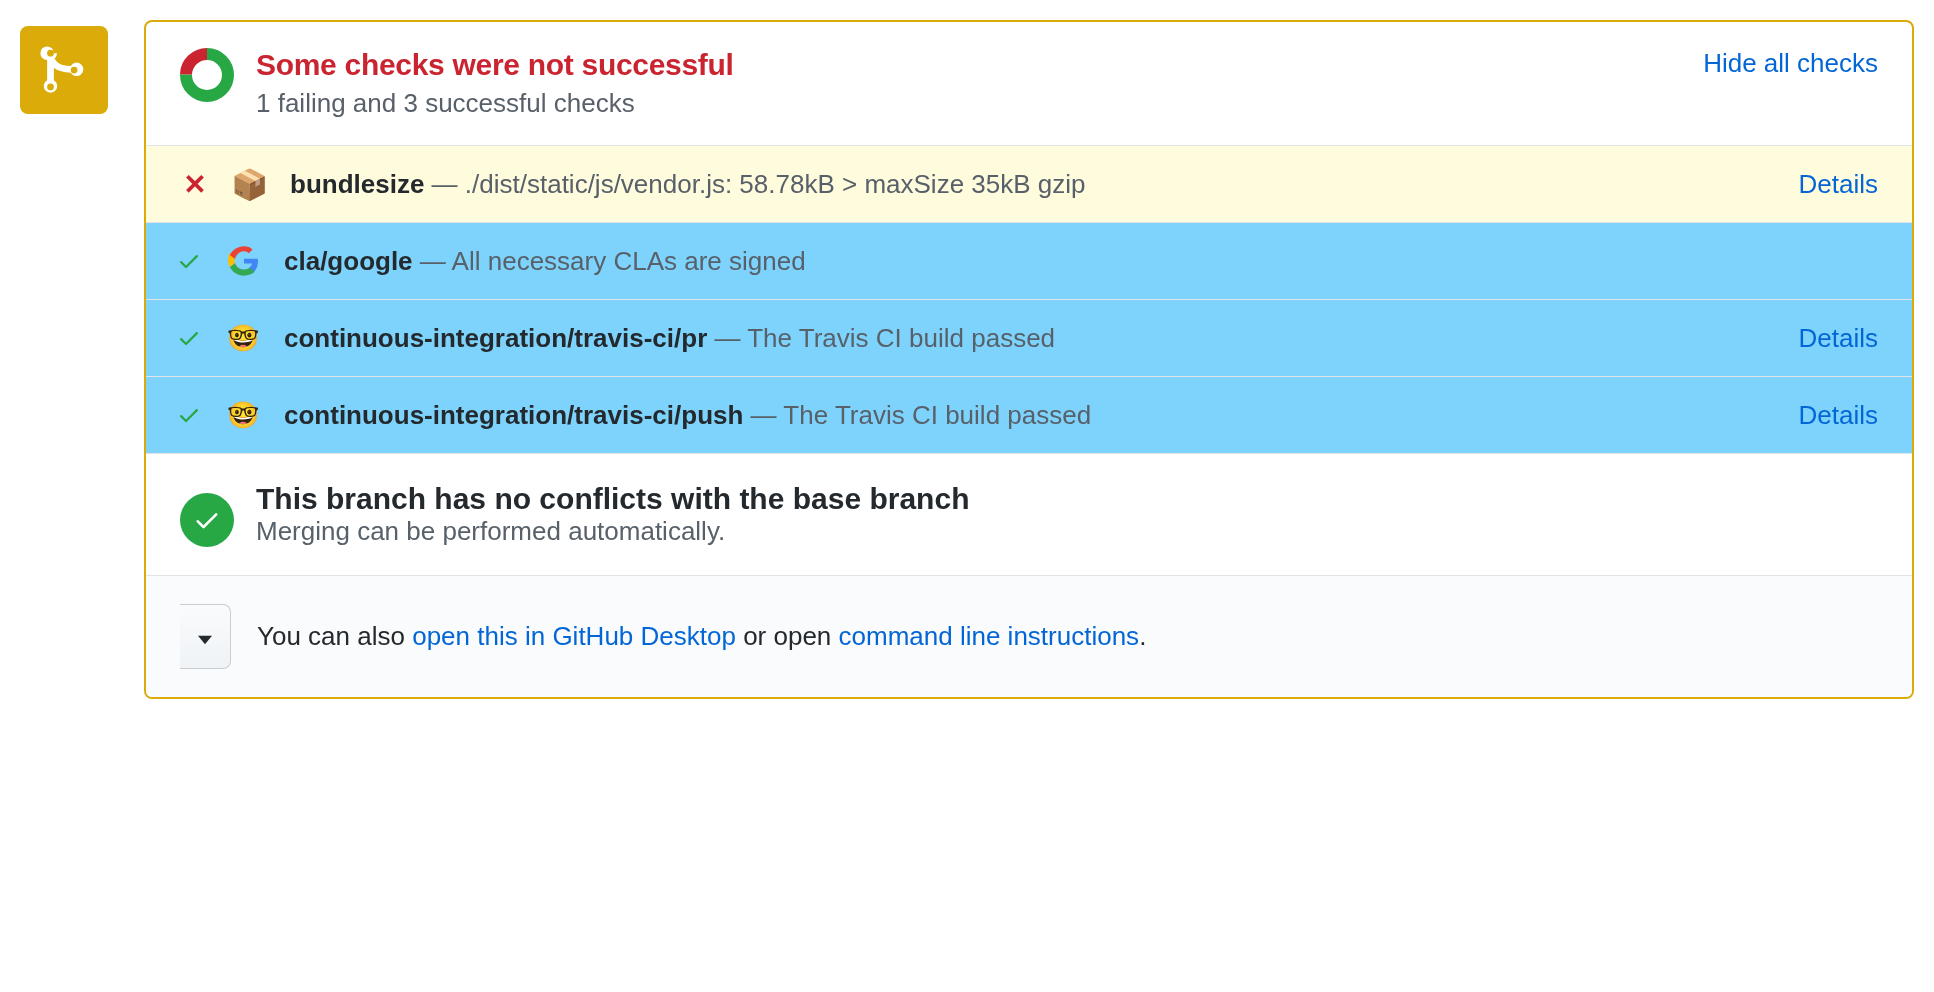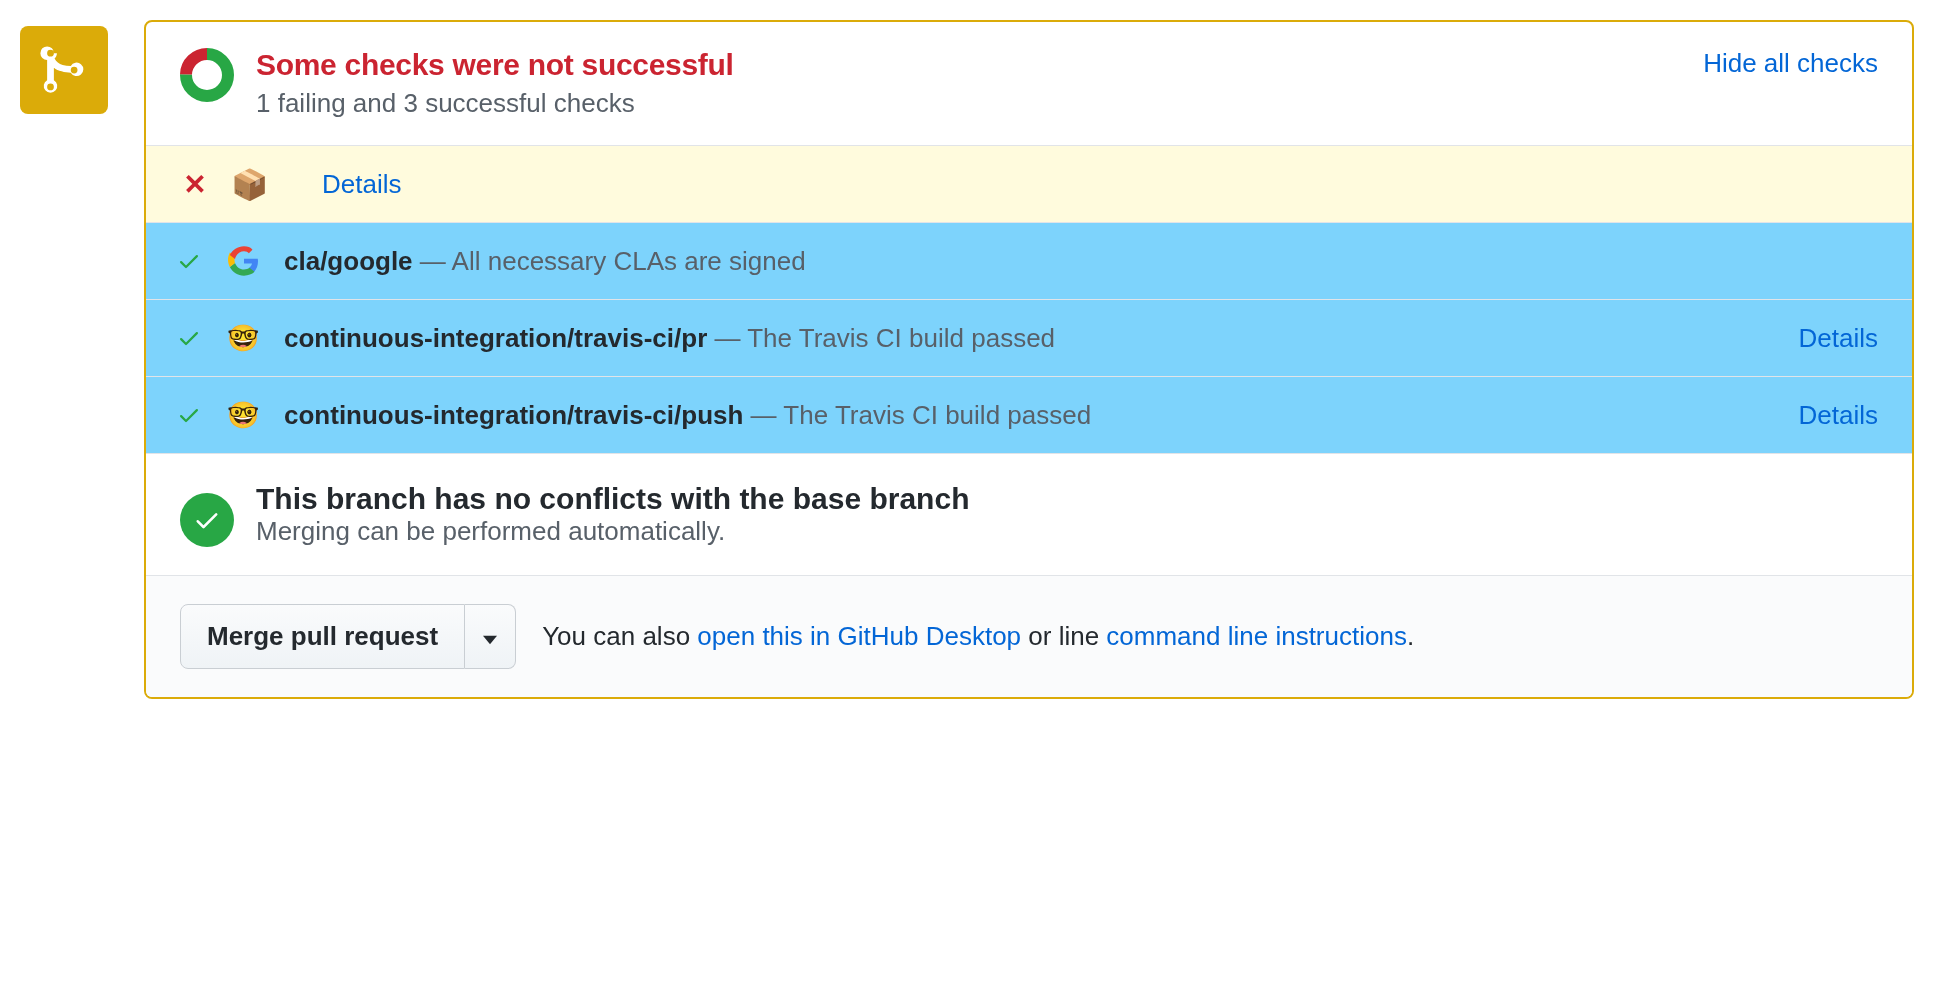--- a/index.html
+++ b/index.html
@@ -219,20 +219,21 @@
       </div>
       <div class="hide-link">Hide all checks</div>
     </div>
 
     <div id="checks-container">
         <div class="check-row fail">
           <div class="status-icon x">✕</div>
           <div class="app-icon">
             <span>📦</span>
           </div>
+          <div class="check-text"><strong>bundlesize</strong> — <span>./dist/static/js/vendor.js: 58.78kB &gt; maxSize 35kB gzip</span></div>
           <div class="details-link">Details</div>
         </div>
         <div class="check-row pass">
           <div class="status-icon check">
             <svg width="24" height="24" viewBox="0 0 16 16">
               <path fill="#28a745" d="M13.78 4.22a.75.75 0 0 1 0 1.06l-7.25 7.25a.75.75 0 0 1-1.06 0L2.22 9.28a.75.75 0 1 1 1.06-1.06l2.72 2.72 6.72-6.72a.75.75 0 0 1 1.06 0z"></path>
             </svg>
           </div>
           <div class="app-icon">
             <svg class="google-g" viewBox="0 0 48 48">
@@ -277,26 +278,25 @@
           </svg>
       </div>
       <div>
         <div class="merge-title">This branch has no conflicts with the base branch</div>
         <div class="merge-sub">Merging can be performed automatically.</div>
       </div>
     </div>
 
     <div class="footer">
       <div class="btn-group">
-        <button class="btn main">Merge pull request</button>
         <button class="btn drop">
           <svg viewBox="0 0 10 6">
               <path d="M0 0l5 6 5-6z" fill="#24292e"></path>
             </svg>
         </button>
       </div>
       <div class="footer-text">
-        <span>You can also </span><a>open this in GitHub Desktop</a><span> or line </span><a>command line instructions</a><span>.</span>
+        <span>You can also </span><a>open this in GitHub Desktop</a><span> or open </span><a>command line instructions</a><span>.</span>
       </div>
     </div>
 
   </div>
 </div>
 
 </body></html>

